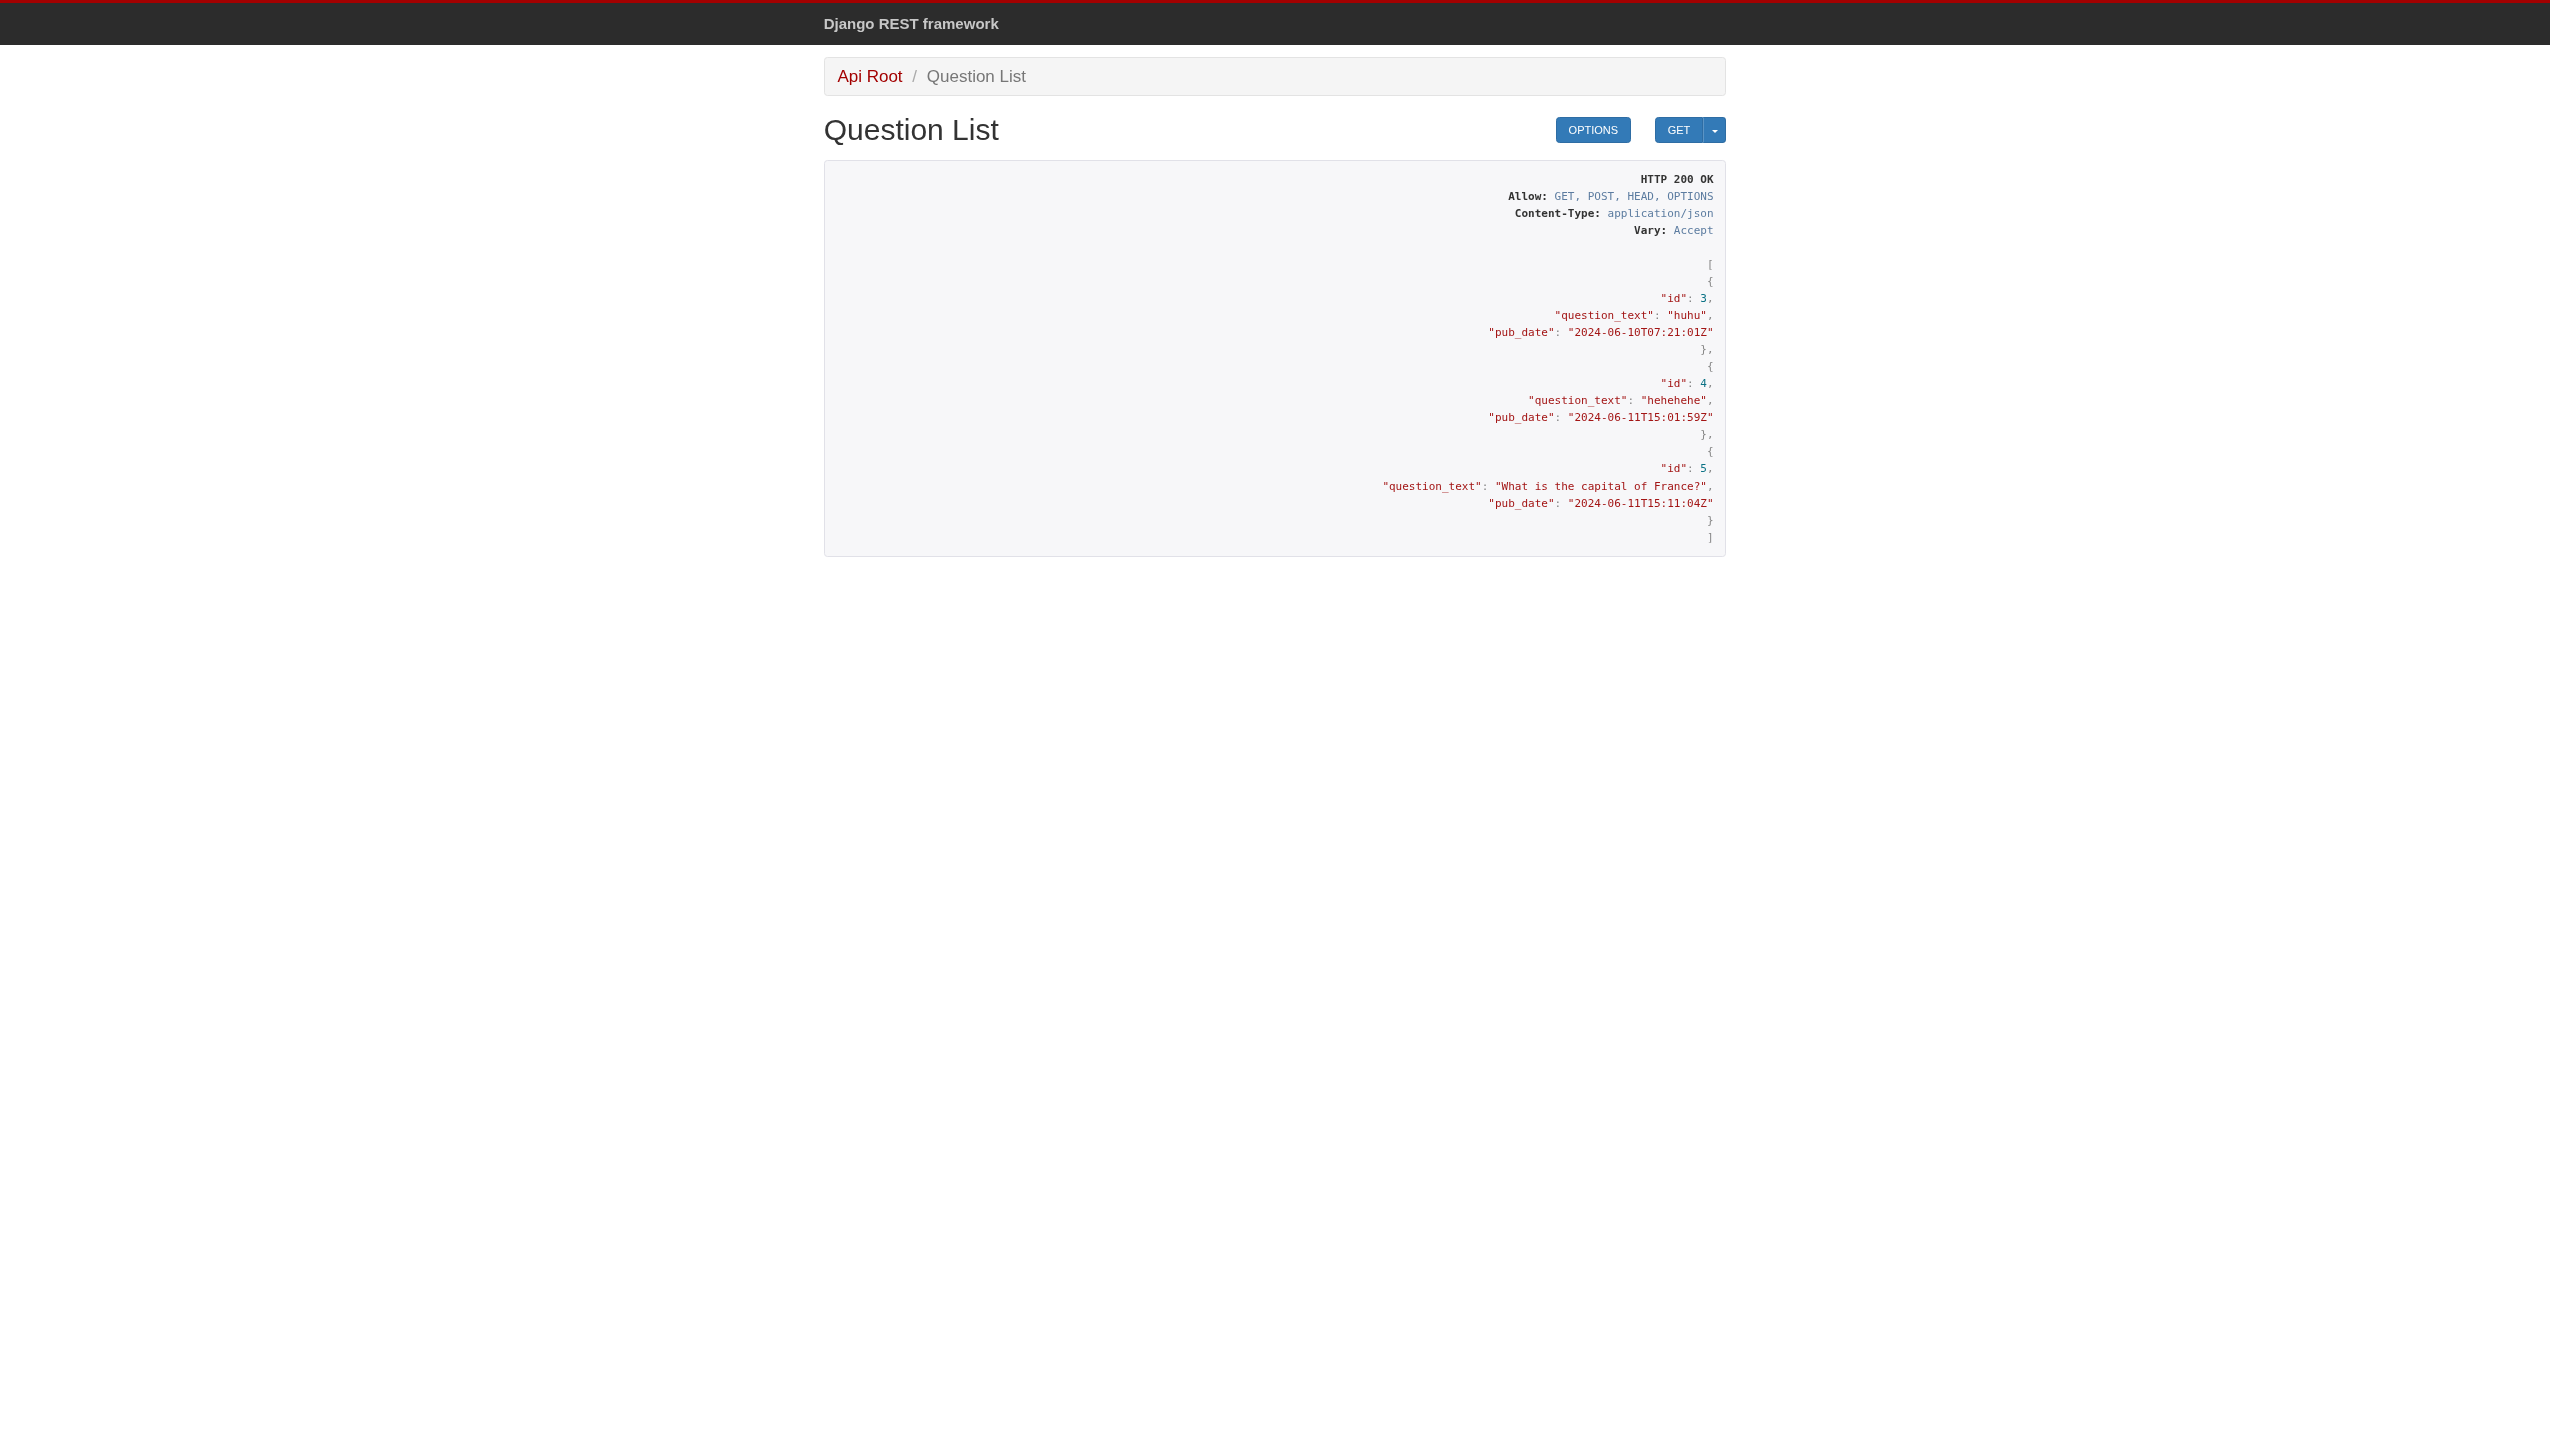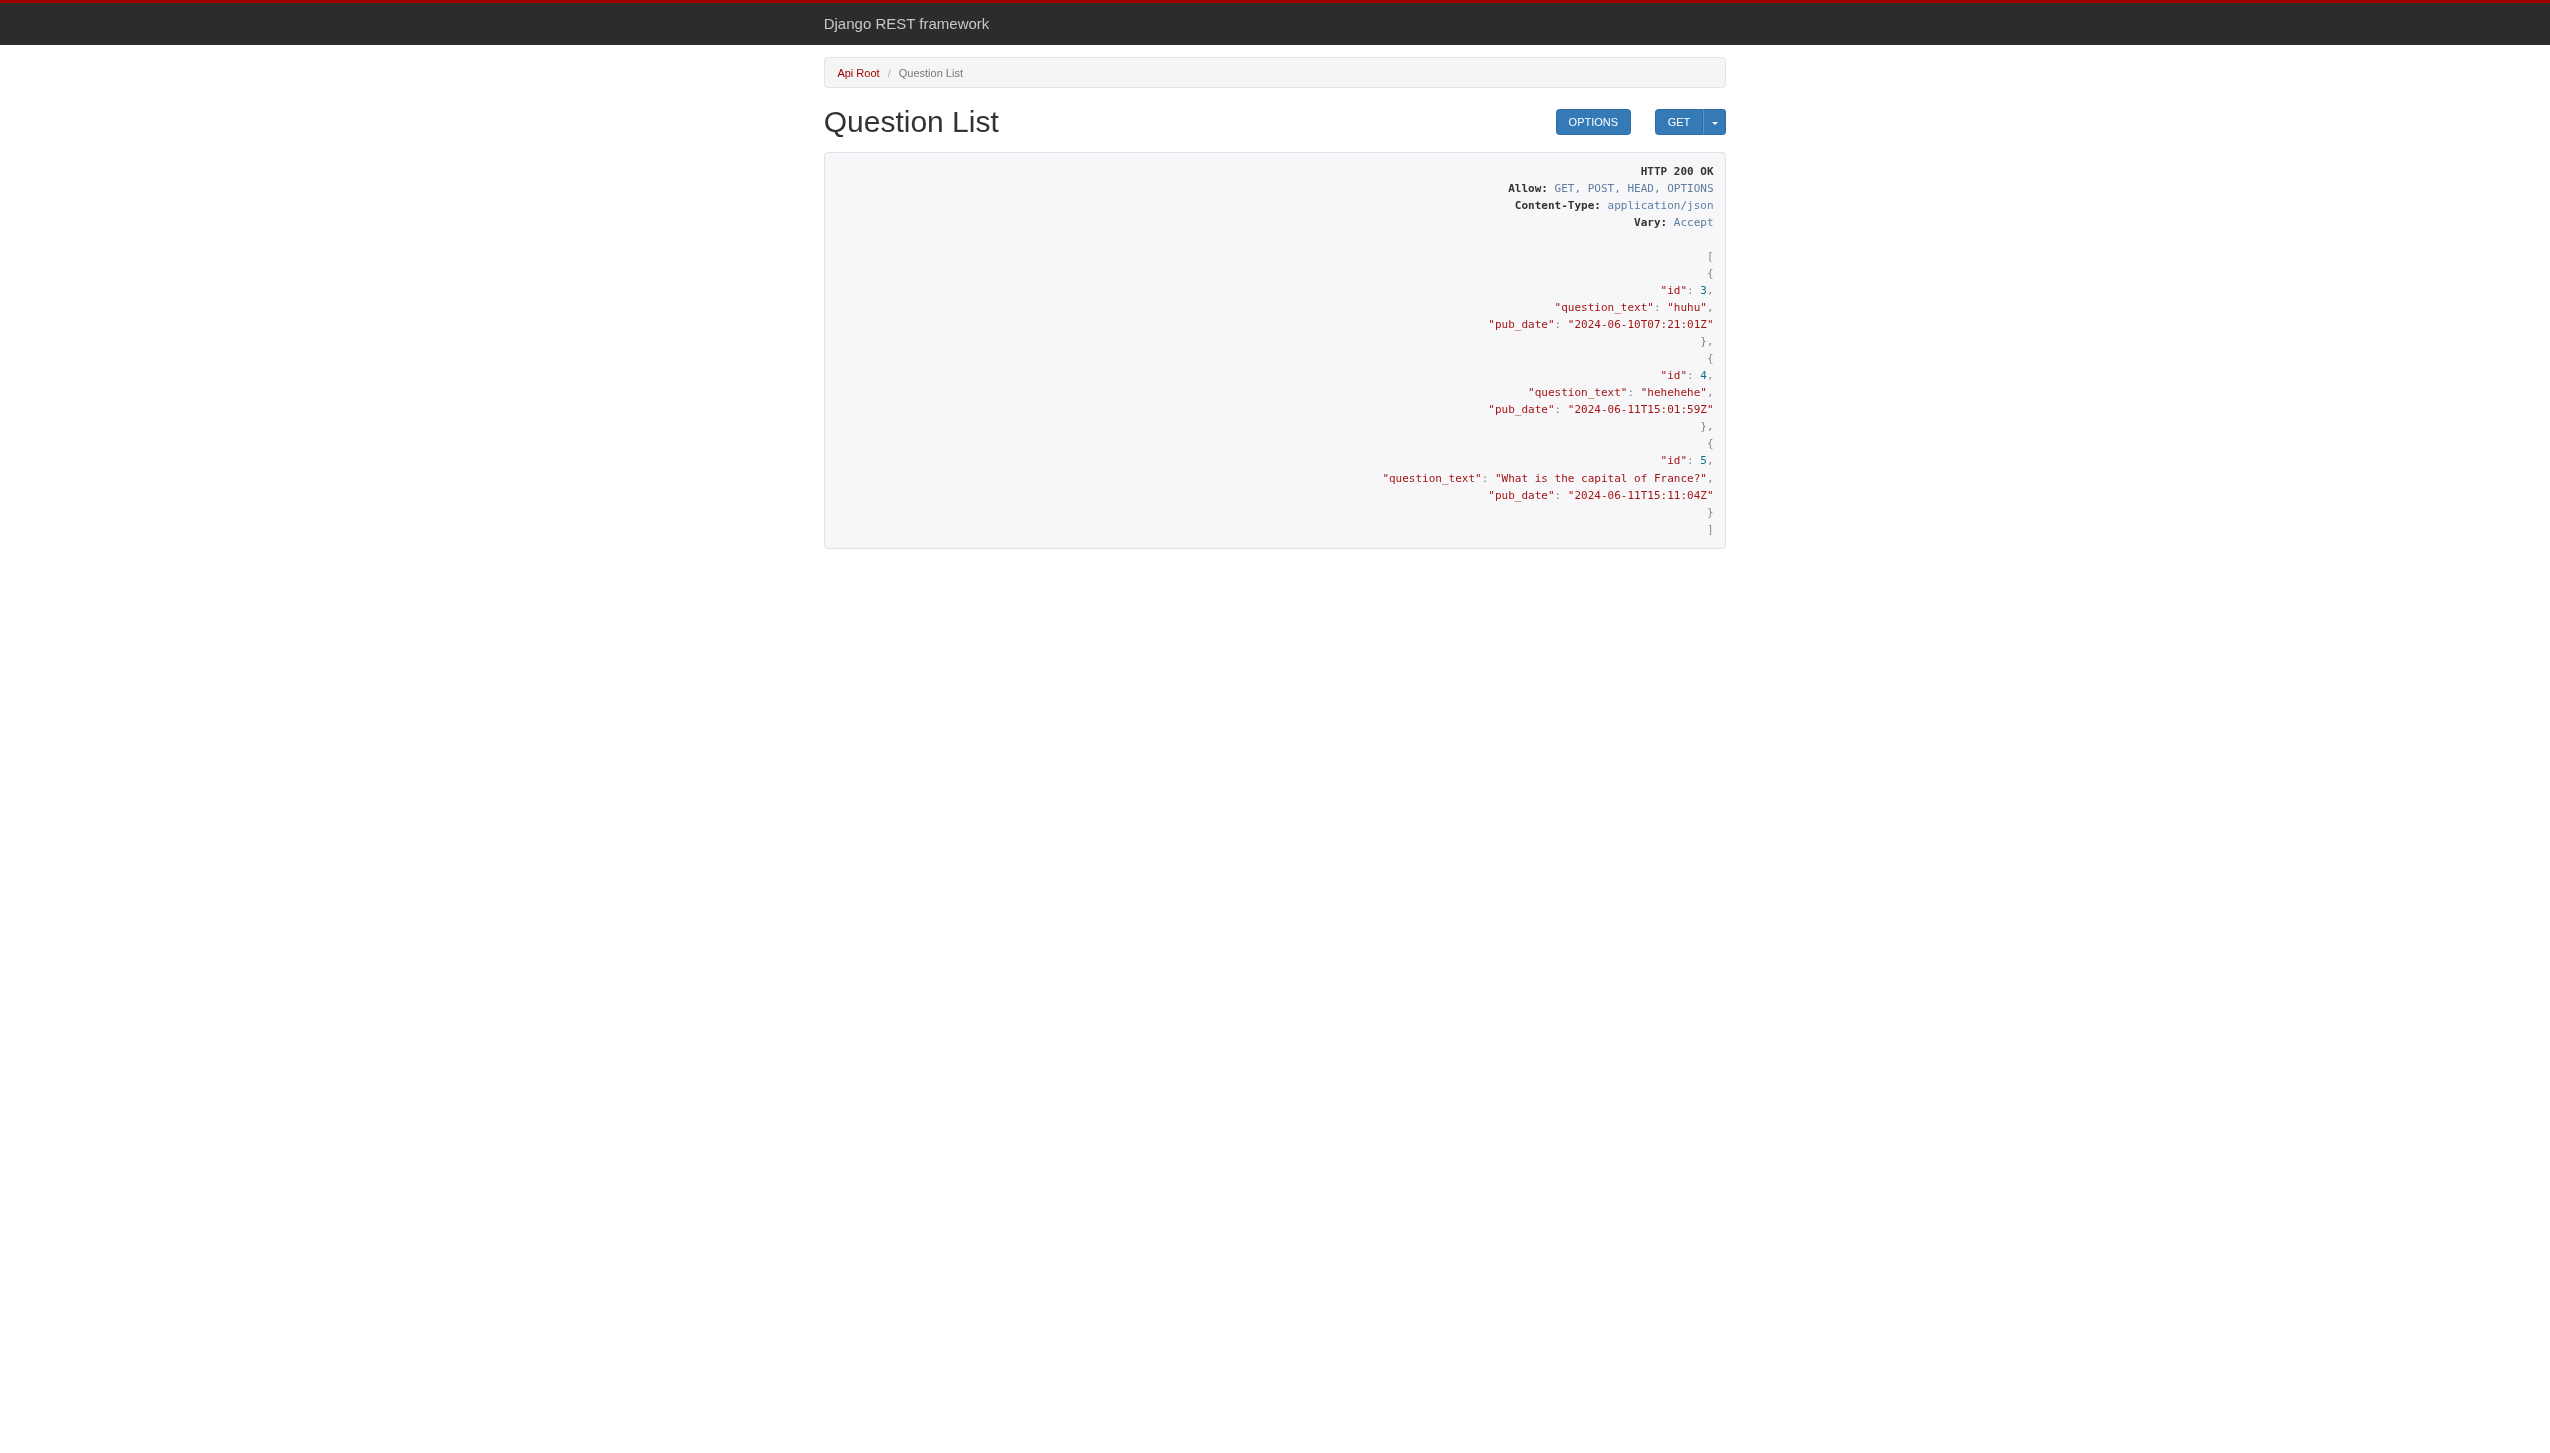--- a/index.html
+++ b/index.html
@@ -17,20 +17,21 @@
       height: 2.5px;
       background: #a30000;
       width: 100%;
     }
     .navbar {
       background: #2c2c2c;
       width: 100%;
       height: 42px;
       display: flex;
       align-items: center;
+      font-weight: bold;
     }
     .navbar-inner {
       width: 928px;
       margin: 0 auto;
       padding: 0 12.7px;
     }
     .navbar-brand {
       color: #c7c7c7;
       font-size: 15px;
       text-decoration: none;
@@ -40,21 +41,21 @@
       width: 928px;
       margin: 0 auto;
       padding: 0 12.7px;
     }
     .breadcrumb {
       background: #f5f5f5;
       padding: 8.4px 12.7px;
       margin-top: 12.7px;
       border-radius: 3.4px;
       border: 0.8px solid #e3e3e3;
-      font-size: 11px;
+      font-size: 17px;
     }
     .breadcrumb a {
       color: #a30000;
       text-decoration: none;
     }
     .breadcrumb-sep {
       color: #aaa;
       margin: 0 5px;
     }
     .breadcrumb .current {

